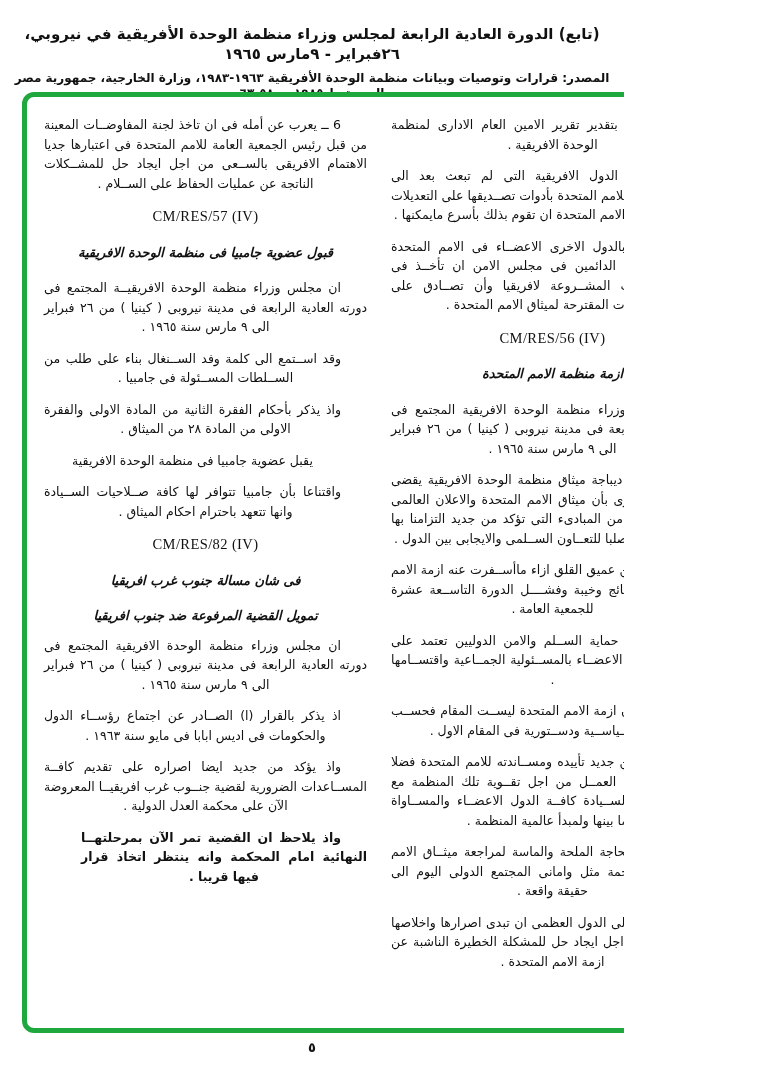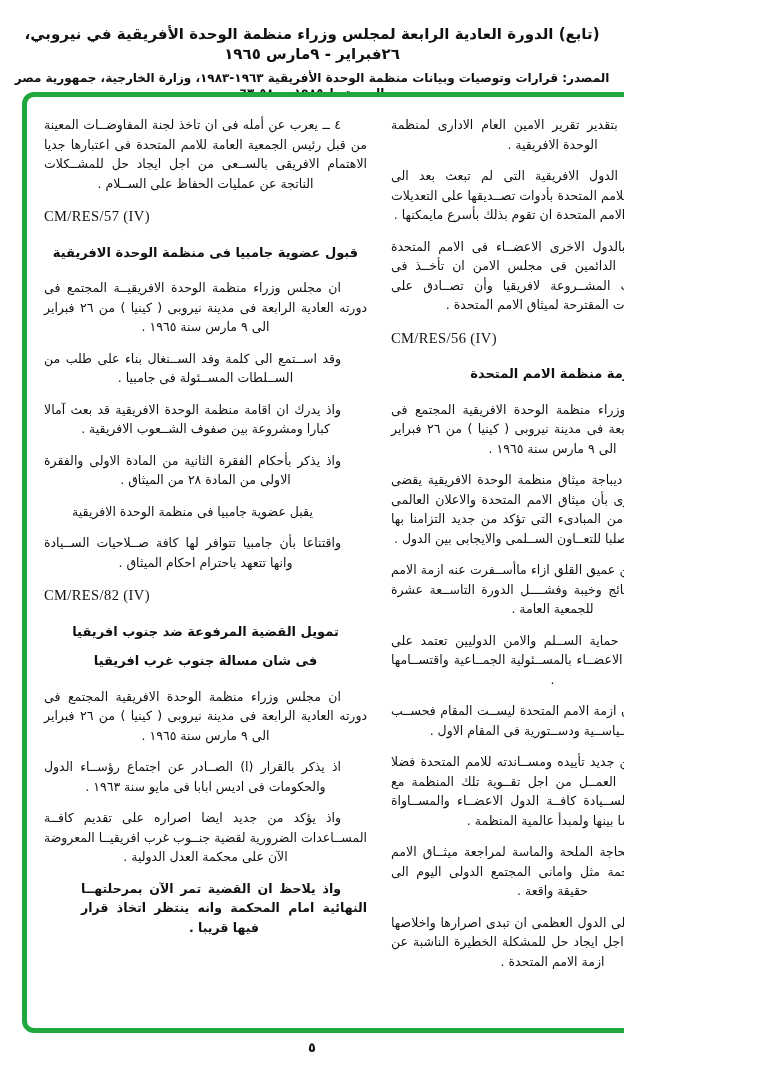--- a/index.html
+++ b/index.html
@@ -48,33 +48,34 @@
   }
   .para{
     margin:0 0 12px 0;
     text-indent:26px;
     text-align:justify;
     text-align-last:center;
   }
   .para.bold{font-weight:bold;margin-left:37px;}
   .code{
     direction:ltr;
-    text-align:left;
+    text-align:center;
     font-family:"Liberation Serif", serif;
     font-size:14.5px;
     letter-spacing:0.4px;
     margin:14px 0 16px 0;
   }
   .heading{
     font-weight:bold;
     text-align:center;
     text-align-last:center;
     font-size:13px;
     margin:2px 0 16px 0;
     text-indent:0;
+    font-style:italic;
   }
   .footer{
     position:absolute;top:1040px;left:0;right:0;
     text-align:center;
     font-weight:bold;font-size:13px;
     direction:rtl;
   }
 </style>
 </head>
 <body>
@@ -99,32 +100,31 @@
         <p class="para">اذ يذكر بأن ديباجة ميثاق منظمة الوحدة الافريقية يقضى من بين امور اخرى بأن ميثاق الامم المتحدة والاعلان العالمى لحقوق الانســان من المبادىء التى تؤكد من جديد التزامنا بها وتوفر أســاســا صلبا للتعــاون الســلمى والايجابى بين الدول .</p>
         <p class="para">واذ يعرب عن عميق القلق ازاء ماأســفرت عنه ازمة الامم المتحــدة من نتــائج وخيبة وفشــــل الدورة التاســعة عشرة للجمعية العامة .</p>
         <p class="para">واقتناعا بأن حماية الســلم والامن الدوليين تعتمد على قبول كافة الدول الاعضــاء بالمســئولية الجمــاعية واقتســامها .</p>
         <p class="para">واذ يلاحظ ان ازمة الامم المتحدة ليســت المقام فحســب بل هى ســياســية ودســتورية فى المقام الاول .</p>
         <p class="para">١ ــ يؤكد من جديد تأييده ومســاندته للامم المتحدة فضلا عن اصراره على العمــل من اجل تقــوية تلك المنظمة مع الاحترام الكامل لســيادة كافــة الدول الاعضــاء والمســاواة فيما بينها ولمبدأ عالمية المنظمة .</p>
         <p class="para">٢ ــ يؤكد الحاجة الملحة والماسة لمراجعة ميثــاق الامم المتحدة بغية ترجمة مثل وامانى المجتمع الدولى اليوم الى حقيقة واقعة .</p>
         <p class="para">6 ــ يطلب الى الدول العظمى ان تبدى اصرارها واخلاصها فى الســعى من اجل ايجاد حل للمشكلة الخطيرة الناشبة عن ازمة الامم المتحدة .</p>
       </div>
 
       <div class="col">
-        <p class="para">٤ ــ يعرب عن أمله فى ان تاخذ لجنة المفاوضــات المعينة من قبل رئيس الجمعية العامة للامم المتحدة فى اعتبارها جديا الاهتمام الافريقى بالســعى من اجل ايجاد حل للمشــكلات الناتجة عن عمليات الحفاظ على الســلام .</p>
+        <p class="para">6 ــ يعرب عن أمله فى ان تاخذ لجنة المفاوضــات المعينة من قبل رئيس الجمعية العامة للامم المتحدة فى اعتبارها جديا الاهتمام الافريقى بالســعى من اجل ايجاد حل للمشــكلات الناتجة عن عمليات الحفاظ على الســلام .</p>
         <div class="code" dir="ltr">CM/RES/57 (IV)</div>
         <div class="heading">قبول عضوية جامبيا فى منظمة الوحدة الافريقية</div>
         <p class="para">ان مجلس وزراء منظمة الوحدة الافريقيــة المجتمع فى دورته العادية الرابعة فى مدينة نيروبى ( كينيا ) من ٢٦ فبراير الى ٩ مارس سنة ١٩٦٥ .</p>
         <p class="para">وقد اســتمع الى كلمة وفد الســنغال بناء على طلب من الســلطات المســئولة فى جامبيا .</p>
-        <p class="para">واذ يدرك ان اقامة منظمة الوحدة الافريقية قد بعث آمالا كبارا ومشروعة بين صفوف الشــعوب الافريقية .</p>
         <p class="para">واذ يذكر بأحكام الفقرة الثانية من المادة الاولى والفقرة الاولى من المادة ٢٨ من الميثاق .</p>
         <p class="para">يقبل عضوية جامبيا فى منظمة الوحدة الافريقية</p>
         <p class="para">واقتناعا بأن جامبيا تتوافر لها كافة صــلاحيات الســيادة وانها تتعهد باحترام احكام الميثاق .</p>
         <div class="code" dir="ltr">CM/RES/82 (IV)</div>
+        <div class="heading">فى شان مسالة جنوب غرب افريقيا</div>
         <div class="heading" style="margin-bottom:10px;">تمويل القضية المرفوعة ضد جنوب افريقيا</div>
-        <div class="heading">فى شان مسالة جنوب غرب افريقيا</div>
         <p class="para">ان مجلس وزراء منظمة الوحدة الافريقية المجتمع فى دورته العادية الرابعة فى مدينة نيروبى ( كينيا ) من ٢٦ فبراير الى ٩ مارس سنة ١٩٦٥ .</p>
         <p class="para">اذ يذكر بالقرار (ا) الصــادر عن اجتماع رؤســاء الدول والحكومات فى اديس ابابا فى مايو سنة ١٩٦٣ .</p>
         <p class="para">واذ يؤكد من جديد ايضا اصراره على تقديم كافــة المســاعدات الضرورية لقضية جنــوب غرب افريقيــا المعروضة الآن على محكمة العدل الدولية .</p>
         <p class="para bold">واذ يلاحظ ان القضية تمر الآن بمرحلتهــا النهائية امام المحكمة وانه ينتظر اتخاذ قرار فيها قريبا .</p>
       </div>
 
     </div>
   </div>
 
   <div class="footer">٥</div>

